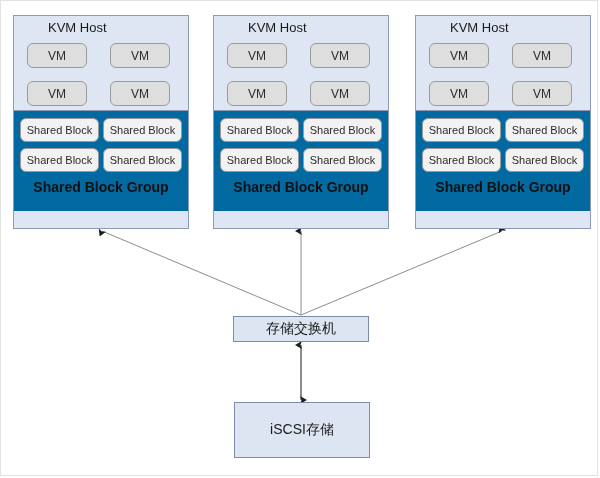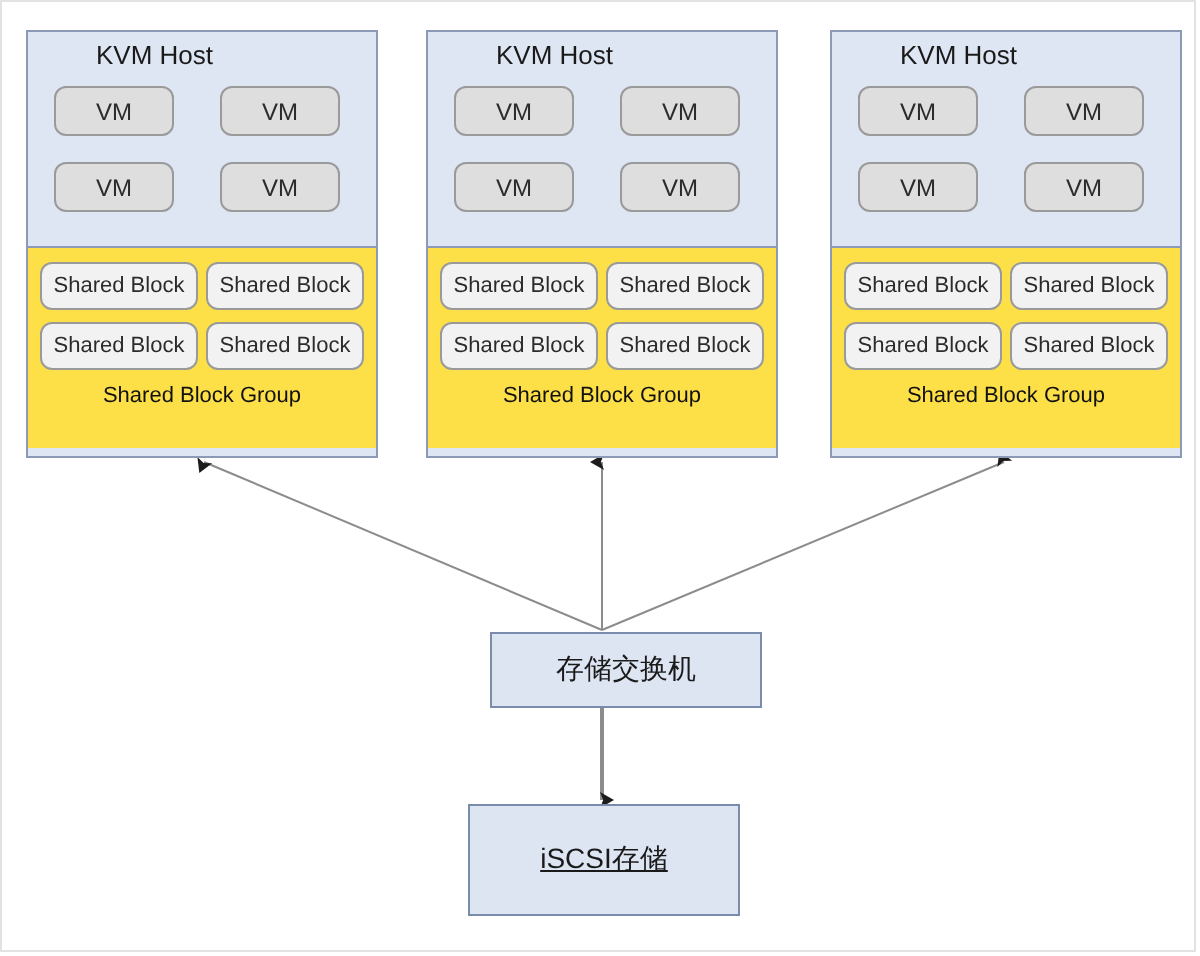--- a/index.html
+++ b/index.html
@@ -73,24 +73,24 @@
   }
   .vm-0 { left: 13px;  top: 3px; }
   .vm-1 { left: 96px;  top: 3px; }
   .vm-2 { left: 13px;  top: 41px; }
   .vm-3 { left: 96px;  top: 41px; }
 
   
   .sbg {
     position: absolute;
     left: 0;
-    bottom: 4px;
+    bottom: 17px;
     width: 100%;
     height: 101px;
-    background: #fde047;
+    background: #0369a1;
     border-top: 1px solid #8d9ab5;
     box-sizing: border-box;
   }
   .sb {
     position: absolute;
     width: 79px;
     height: 24px;
     box-sizing: border-box;
     border: 1px solid #9a9a9a;
     border-radius: 6px;
@@ -106,51 +106,50 @@
   .sb-1 { left: 89px; top: 7px; }
   .sb-2 { left: 6px;  top: 37px; }
   .sb-3 { left: 89px; top: 37px; }
 
   .sbg-label {
     position: absolute;
     left: 0;
     top: 68px;
     width: 100%;
     text-align: center;
-    font-size: 11px;
-    font-weight: normal;
+    font-size: 14px;
+    font-weight: bold;
     color: #111111;
     white-space: nowrap;
   }
 
   
   .node-box {
     position: absolute;
     box-sizing: border-box;
     border: 1px solid #7b8bab;
     background: #dde4f2;
     display: flex;
     align-items: center;
     justify-content: center;
     font-size: 14px;
     color: #1a1a1a;
     white-space: nowrap;
   }
   .switch-box {
-    left: 244px;
+    left: 232px;
     top: 315px;
     width: 136px;
-    height: 38px;
+    height: 26px;
   }
   .storage-box {
     left: 233px;
     top: 401px;
     width: 136px;
     height: 56px;
-    text-decoration: underline;
   }
 
   
   #links {
     position: absolute;
     left: 0;
     top: 0;
     width: 598px;
     height: 476px;
     pointer-events: none;

